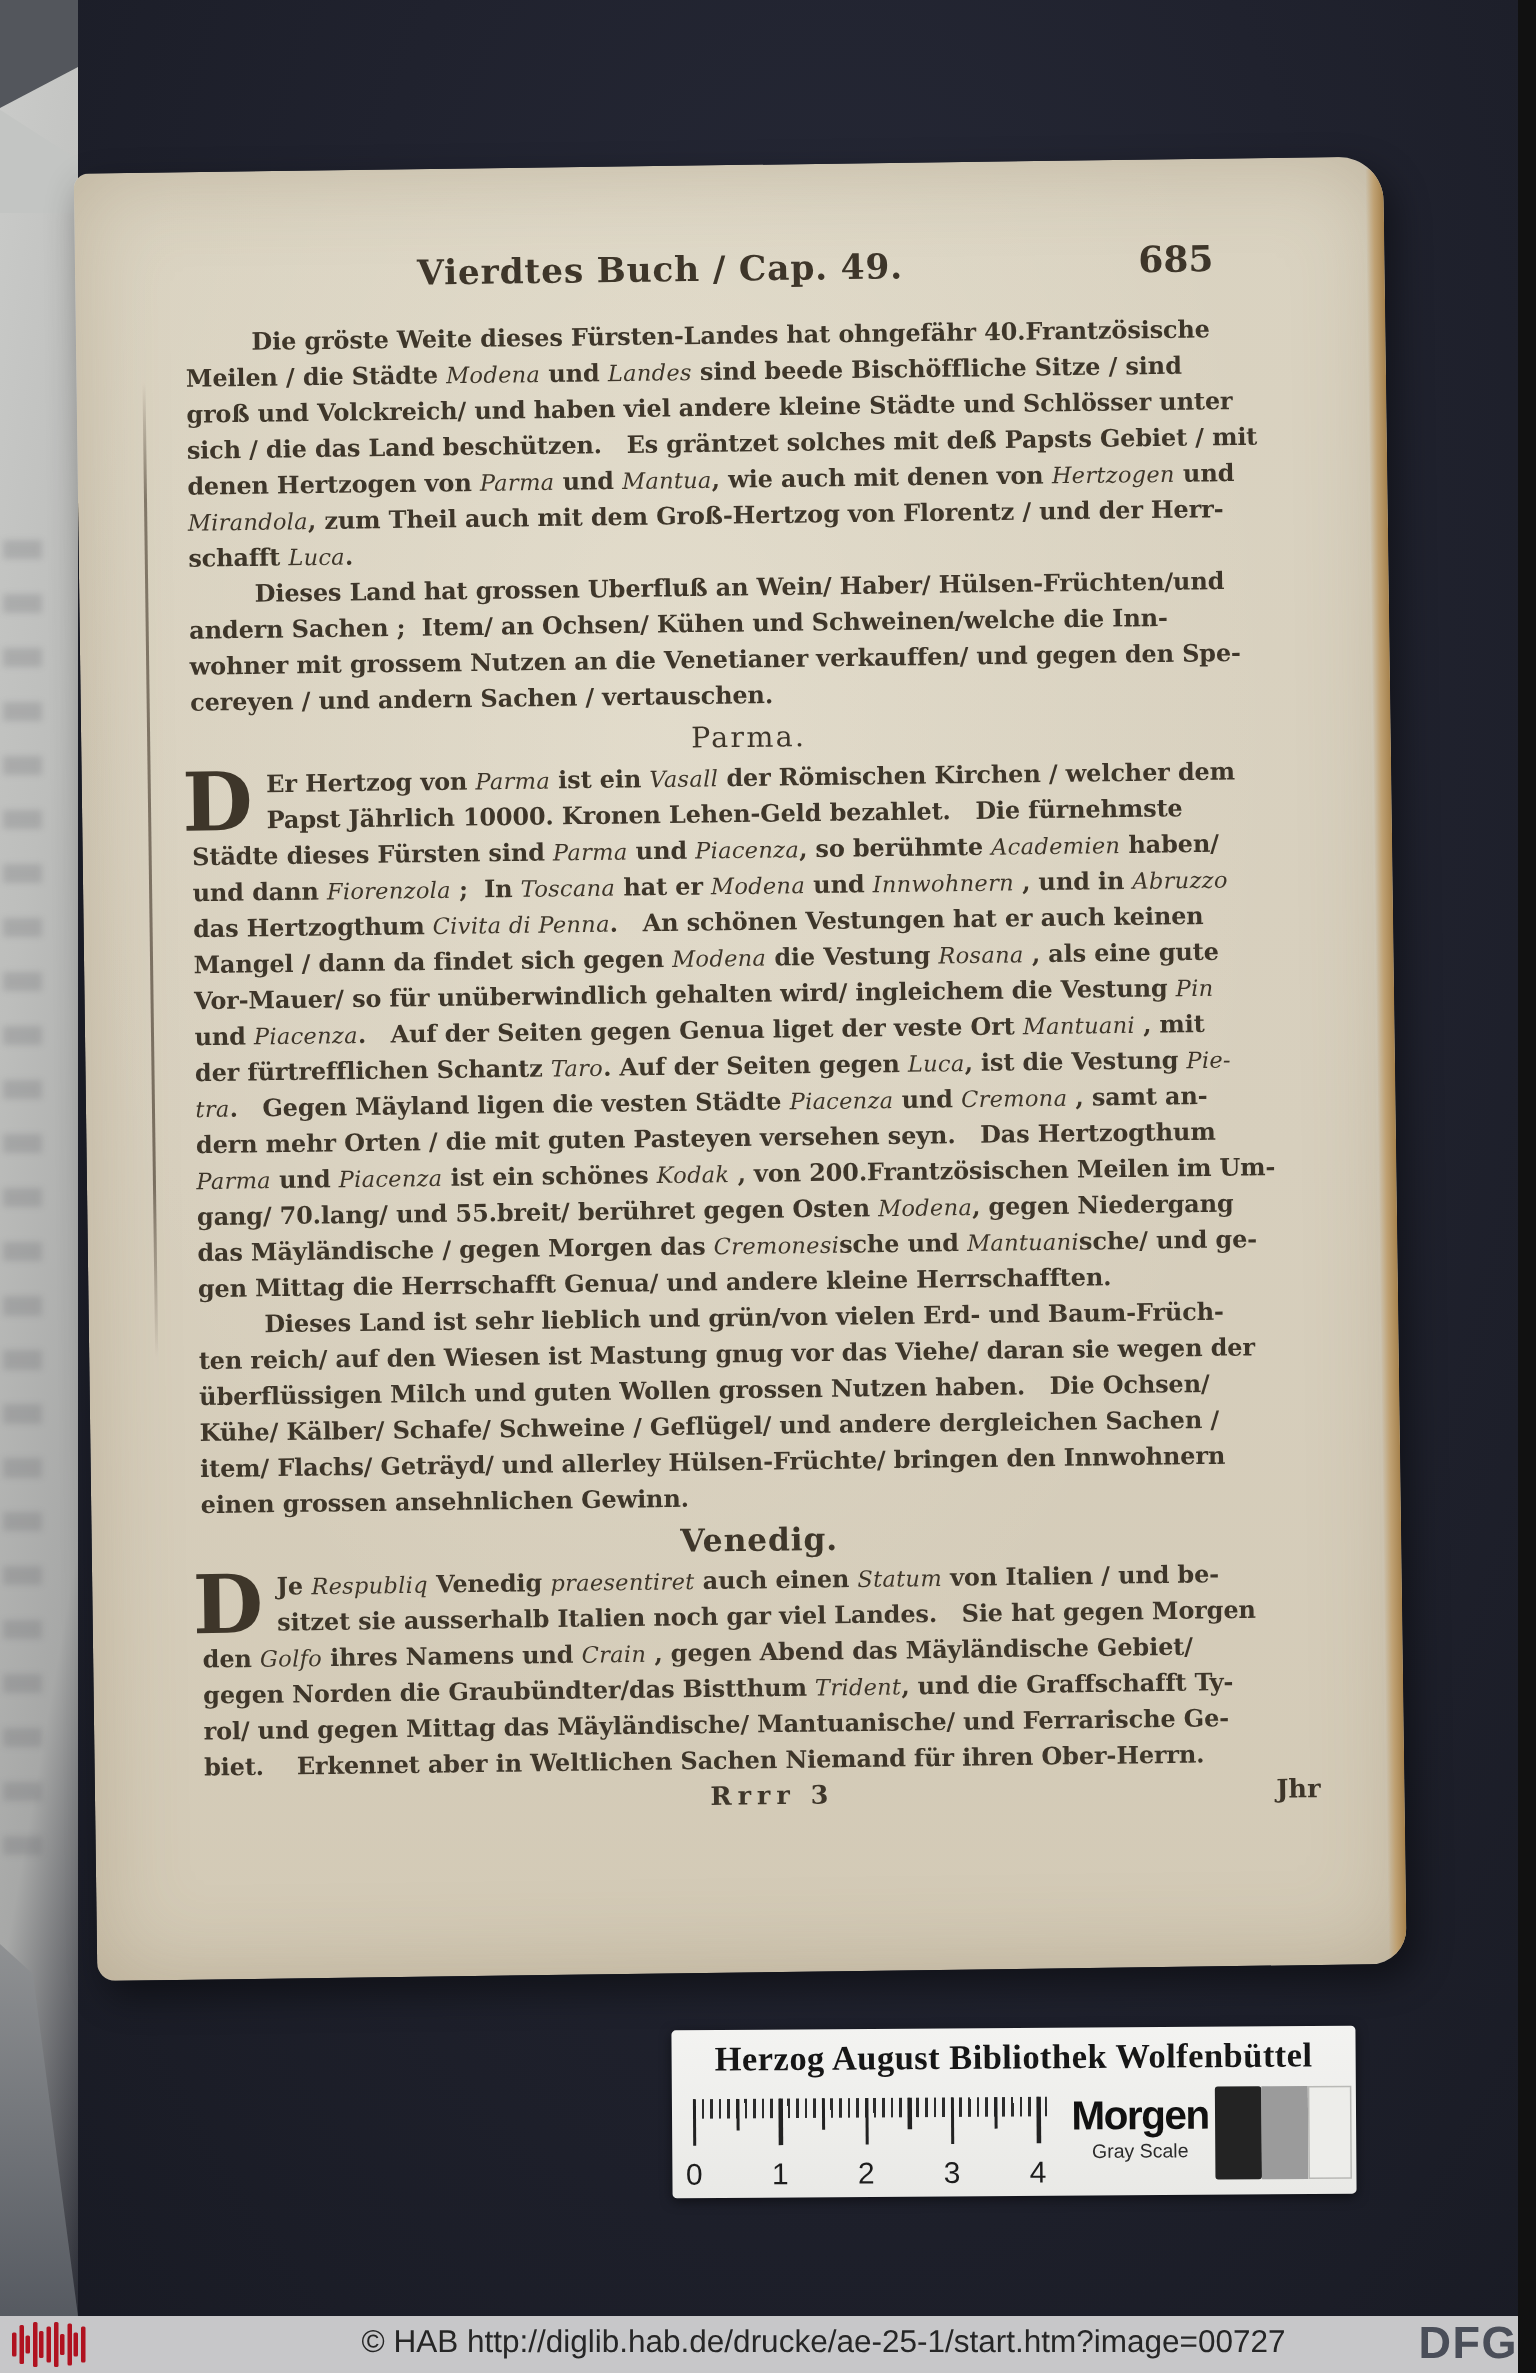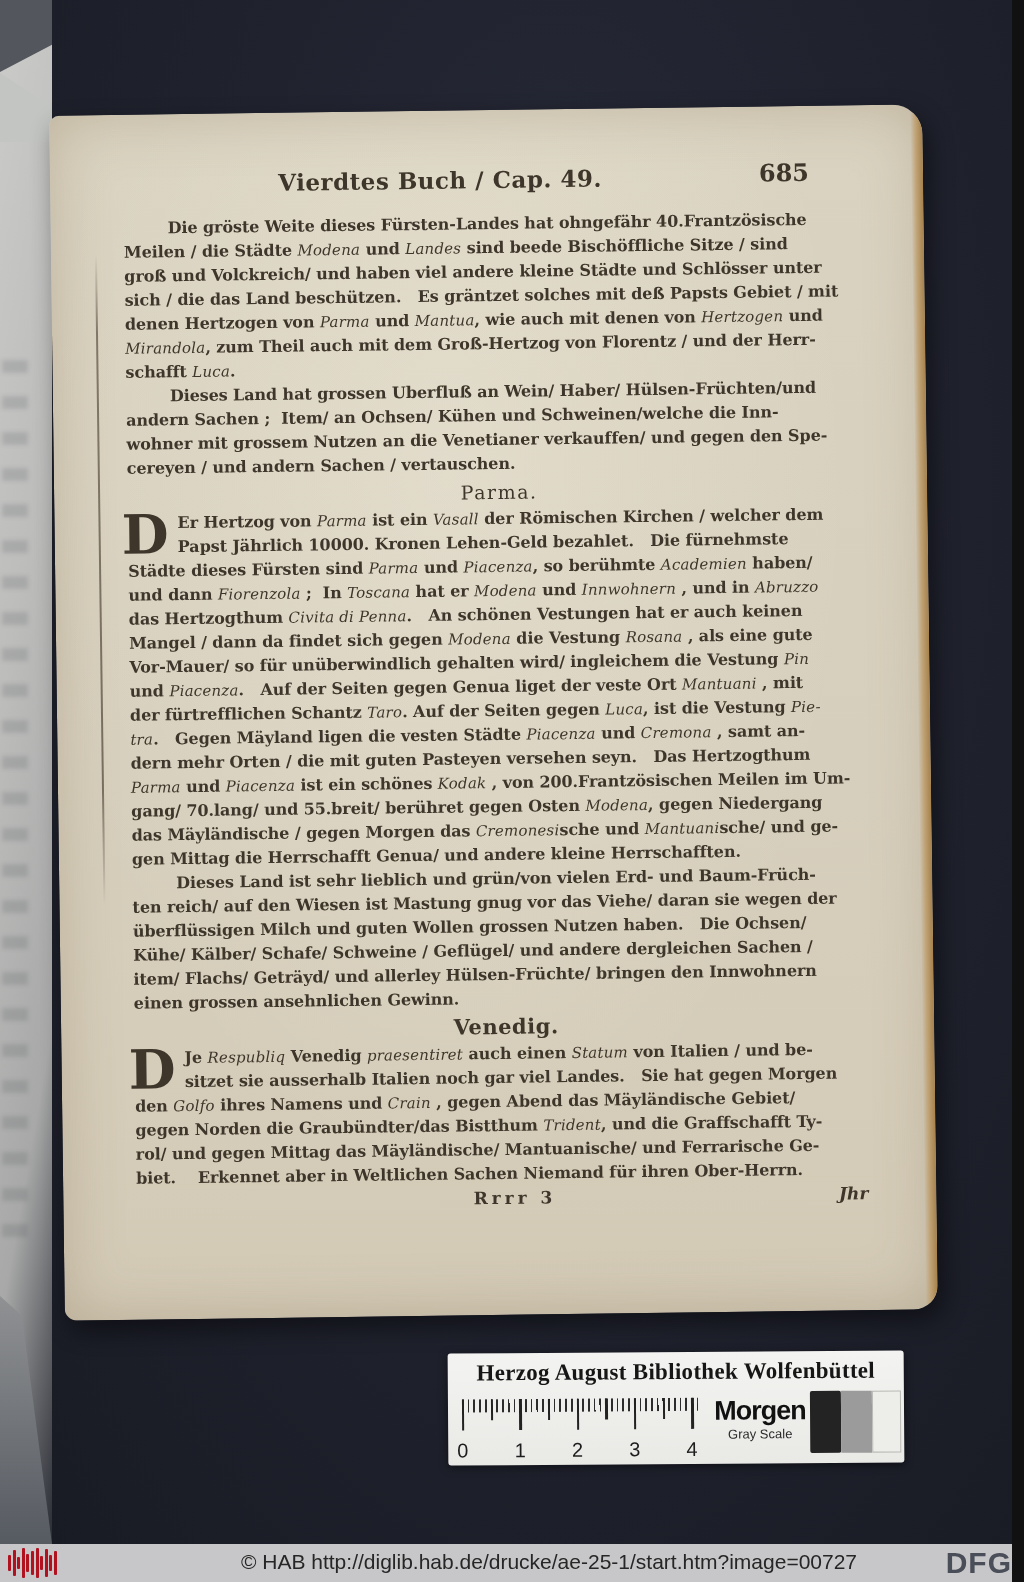--- a/index.html
+++ b/index.html
@@ -46,21 +46,21 @@
   .line em{font-weight:normal;font-style:italic;font-size:15px;letter-spacing:.2px;}
   .first-indent{padding-left:44px;}
   .para{position:relative;}
   .dropcap{position:absolute;left:-6px;top:-2px;font-size:54px;line-height:50px;font-weight:bold;}
   .dc-indent{margin-left:50px;}
   .heading{height:26px;line-height:26px;text-align:center;margin:3px 0 2px 0;}
   .heading.antiqua{font-family:"DejaVu Serif",serif;font-weight:normal;font-size:19px;letter-spacing:1.5px;}
   .heading.fraktur{font-weight:bold;font-size:21px;letter-spacing:.5px;}
   .sig-row{position:relative;height:26px;margin-top:2px;font-size:17px;font-weight:bold;}
   .signature{position:absolute;left:50%;transform:translateX(-42%);letter-spacing:4px;}
-  .catchword{position:absolute;right:12px;font-style:italic;}
+  .catchword{position:absolute;right:0;}
   
   .card{position:absolute;left:448px;top:1352px;width:456px;height:112px;
     background:linear-gradient(180deg,#f3f3f1,#e9e9e6);border-radius:3px;
     transform:rotate(-0.4deg);box-shadow:0 2px 8px rgba(0,0,0,.5);}
   .card-title{font-family:"Liberation Serif",serif;font-weight:bold;font-size:23px;
     color:#161616;text-align:center;margin-top:7px;letter-spacing:.3px;white-space:nowrap;}
   .ruler{position:absolute;left:14px;top:46px;width:250px;height:60px;}
   .ticks-minor{position:absolute;left:0;top:0;width:236px;height:13px;
     background:repeating-linear-gradient(90deg,#2c2c2c 0 1.7px,rgba(0,0,0,0) 1.7px 5.73px);}
   .tick{position:absolute;top:0;width:2.4px;background:#222;}

